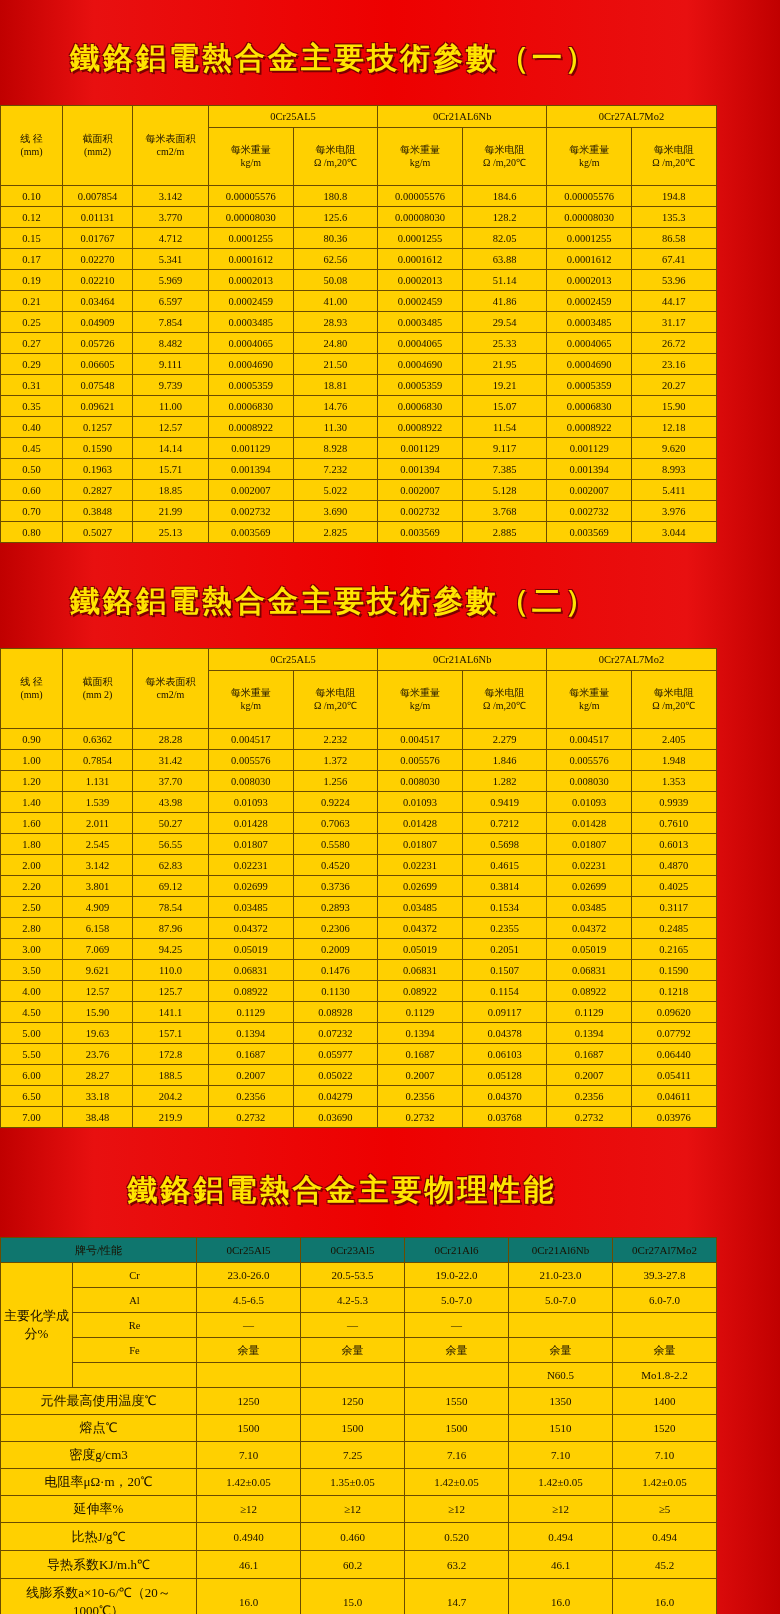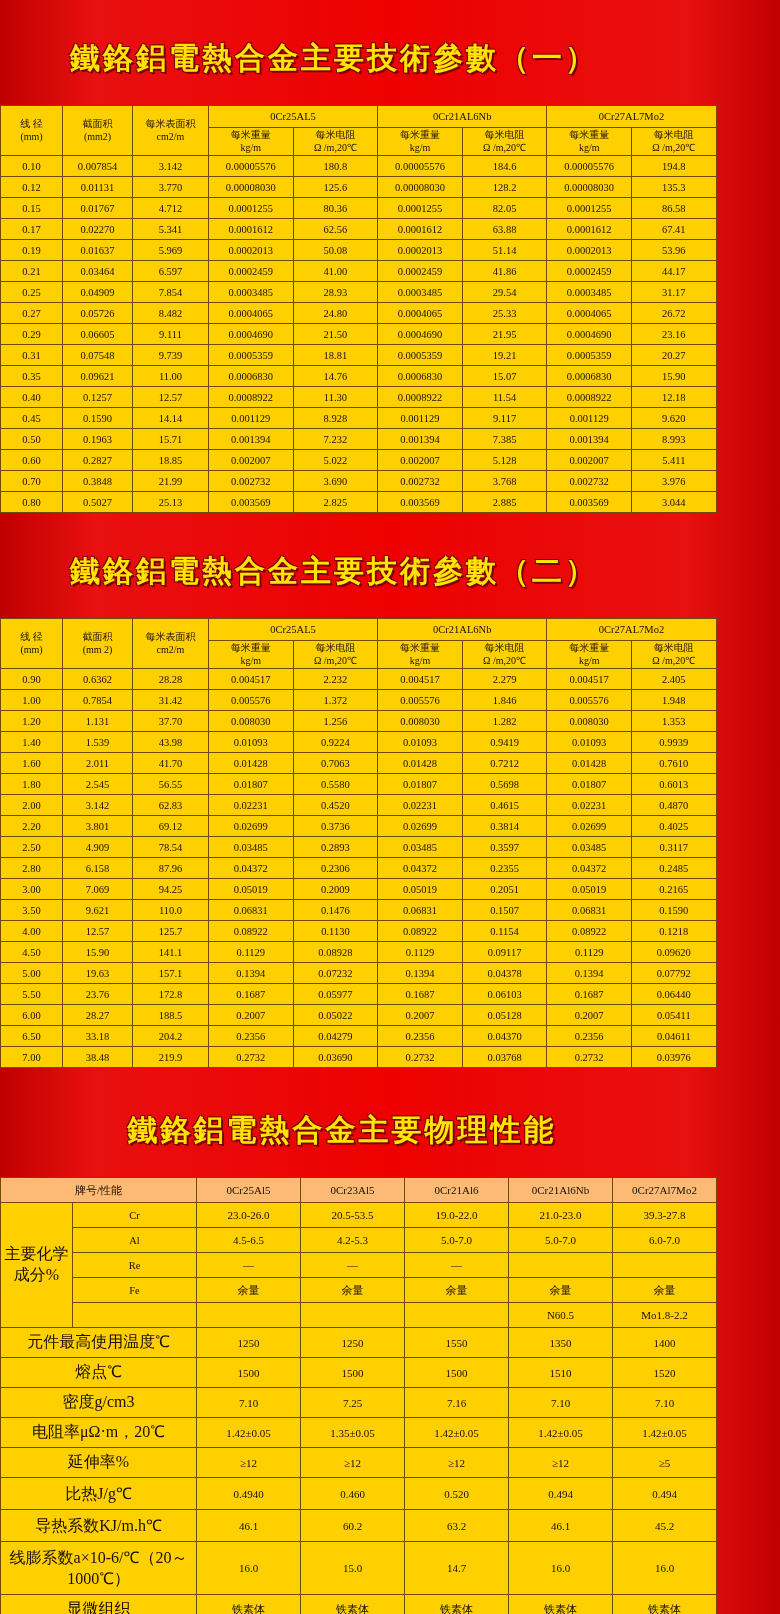--- a/index.html
+++ b/index.html
@@ -59,21 +59,21 @@
     font-family: "Liberation Serif", serif;
   }
 
   
   .t12 {
     width: 716px;
   }
   .t12 th {
     font-size: 10px;
     line-height: 1.25;
-    padding: 1px 1px;
+    padding: 16px 1px;
     font-weight: normal;
     background: #ffd800;
   }
   .t12 th.grp {
     font-size: 10.5px;
     padding: 4px 1px;
   }
   .t12 td {
     font-size: 10.5px;
     padding: 2.5px 1px;
@@ -87,22 +87,22 @@
   
   .t3 {
     width: 716px;
   }
   .t3 th, .t3 td {
     font-size: 11px;
     padding: 4px 2px;
     font-weight: normal;
     height: 16px;
   }
-  .t3 th.hdr { background: #fdba74; }
-  .t3 .rowlabel { font-size: 16px; margin-left: 20px; }
+  .t3 th.hdr { background: #0f766e; }
+  .t3 .rowlabel { font-size: 13px; margin-left: 20px; }
   .t3 .sub { font-size: 10.5px; }
   .t3 col.l0 { width: 72px; }
   .t3 col.l1 { width: 124px; }
   .t3 col.v { width: 104px; }
 
   .bottom-pad { height: 18px; }
 </style>
 </head>
 <body>
 
@@ -189,21 +189,21 @@
             <td>5.341</td>
             <td>0.0001612</td>
             <td>62.56</td>
             <td>0.0001612</td>
             <td>63.88</td>
             <td>0.0001612</td>
             <td>67.41</td>
           </tr>
           <tr>
             <td>0.19</td>
-            <td>0.01637</td>
+            <td>0.02210</td>
             <td>5.969</td>
             <td>0.0002013</td>
             <td>50.08</td>
             <td>0.0002013</td>
             <td>51.14</td>
             <td>0.0002013</td>
             <td>53.96</td>
           </tr>
           <tr>
             <td>0.21</td>
@@ -423,21 +423,21 @@
             <td>0.01093</td>
             <td>0.9224</td>
             <td>0.01093</td>
             <td>0.9419</td>
             <td>0.01093</td>
             <td>0.9939</td>
           </tr>
           <tr>
             <td>1.60</td>
             <td>2.011</td>
-            <td>41.70</td>
+            <td>50.27</td>
             <td>0.01428</td>
             <td>0.7063</td>
             <td>0.01428</td>
             <td>0.7212</td>
             <td>0.01428</td>
             <td>0.7610</td>
           </tr>
           <tr>
             <td>1.80</td>
             <td>2.545</td>
@@ -471,21 +471,21 @@
             <td>0.02699</td>
             <td>0.4025</td>
           </tr>
           <tr>
             <td>2.50</td>
             <td>4.909</td>
             <td>78.54</td>
             <td>0.03485</td>
             <td>0.2893</td>
             <td>0.03485</td>
-            <td>0.3597</td>
+            <td>0.1534</td>
             <td>0.03485</td>
             <td>0.3117</td>
           </tr>
           <tr>
             <td>2.80</td>
             <td>6.158</td>
             <td>87.96</td>
             <td>0.04372</td>
             <td>0.2306</td>
             <td>0.04372</td>

